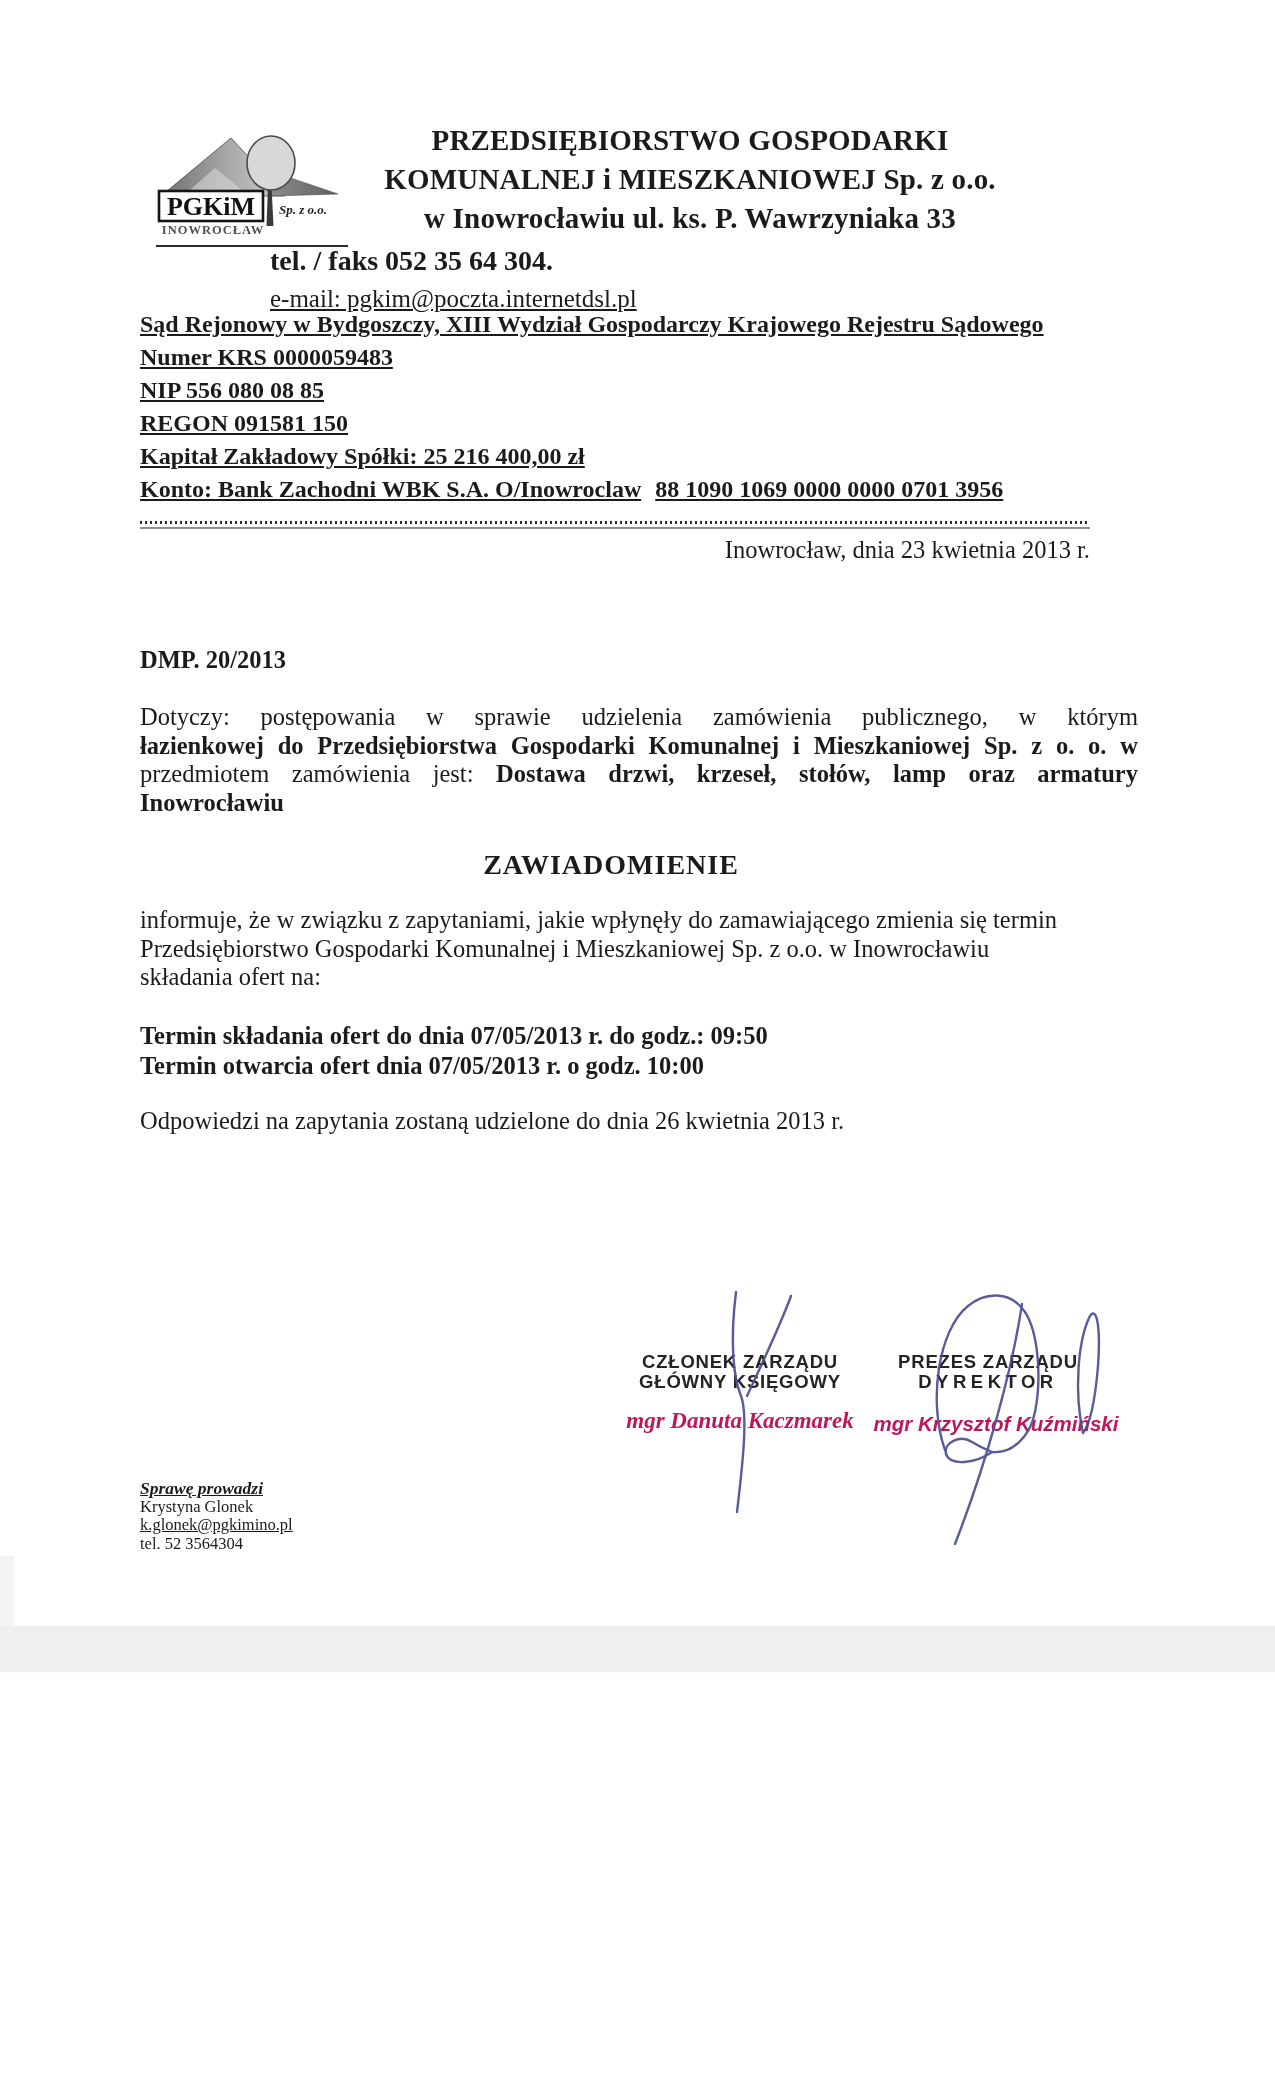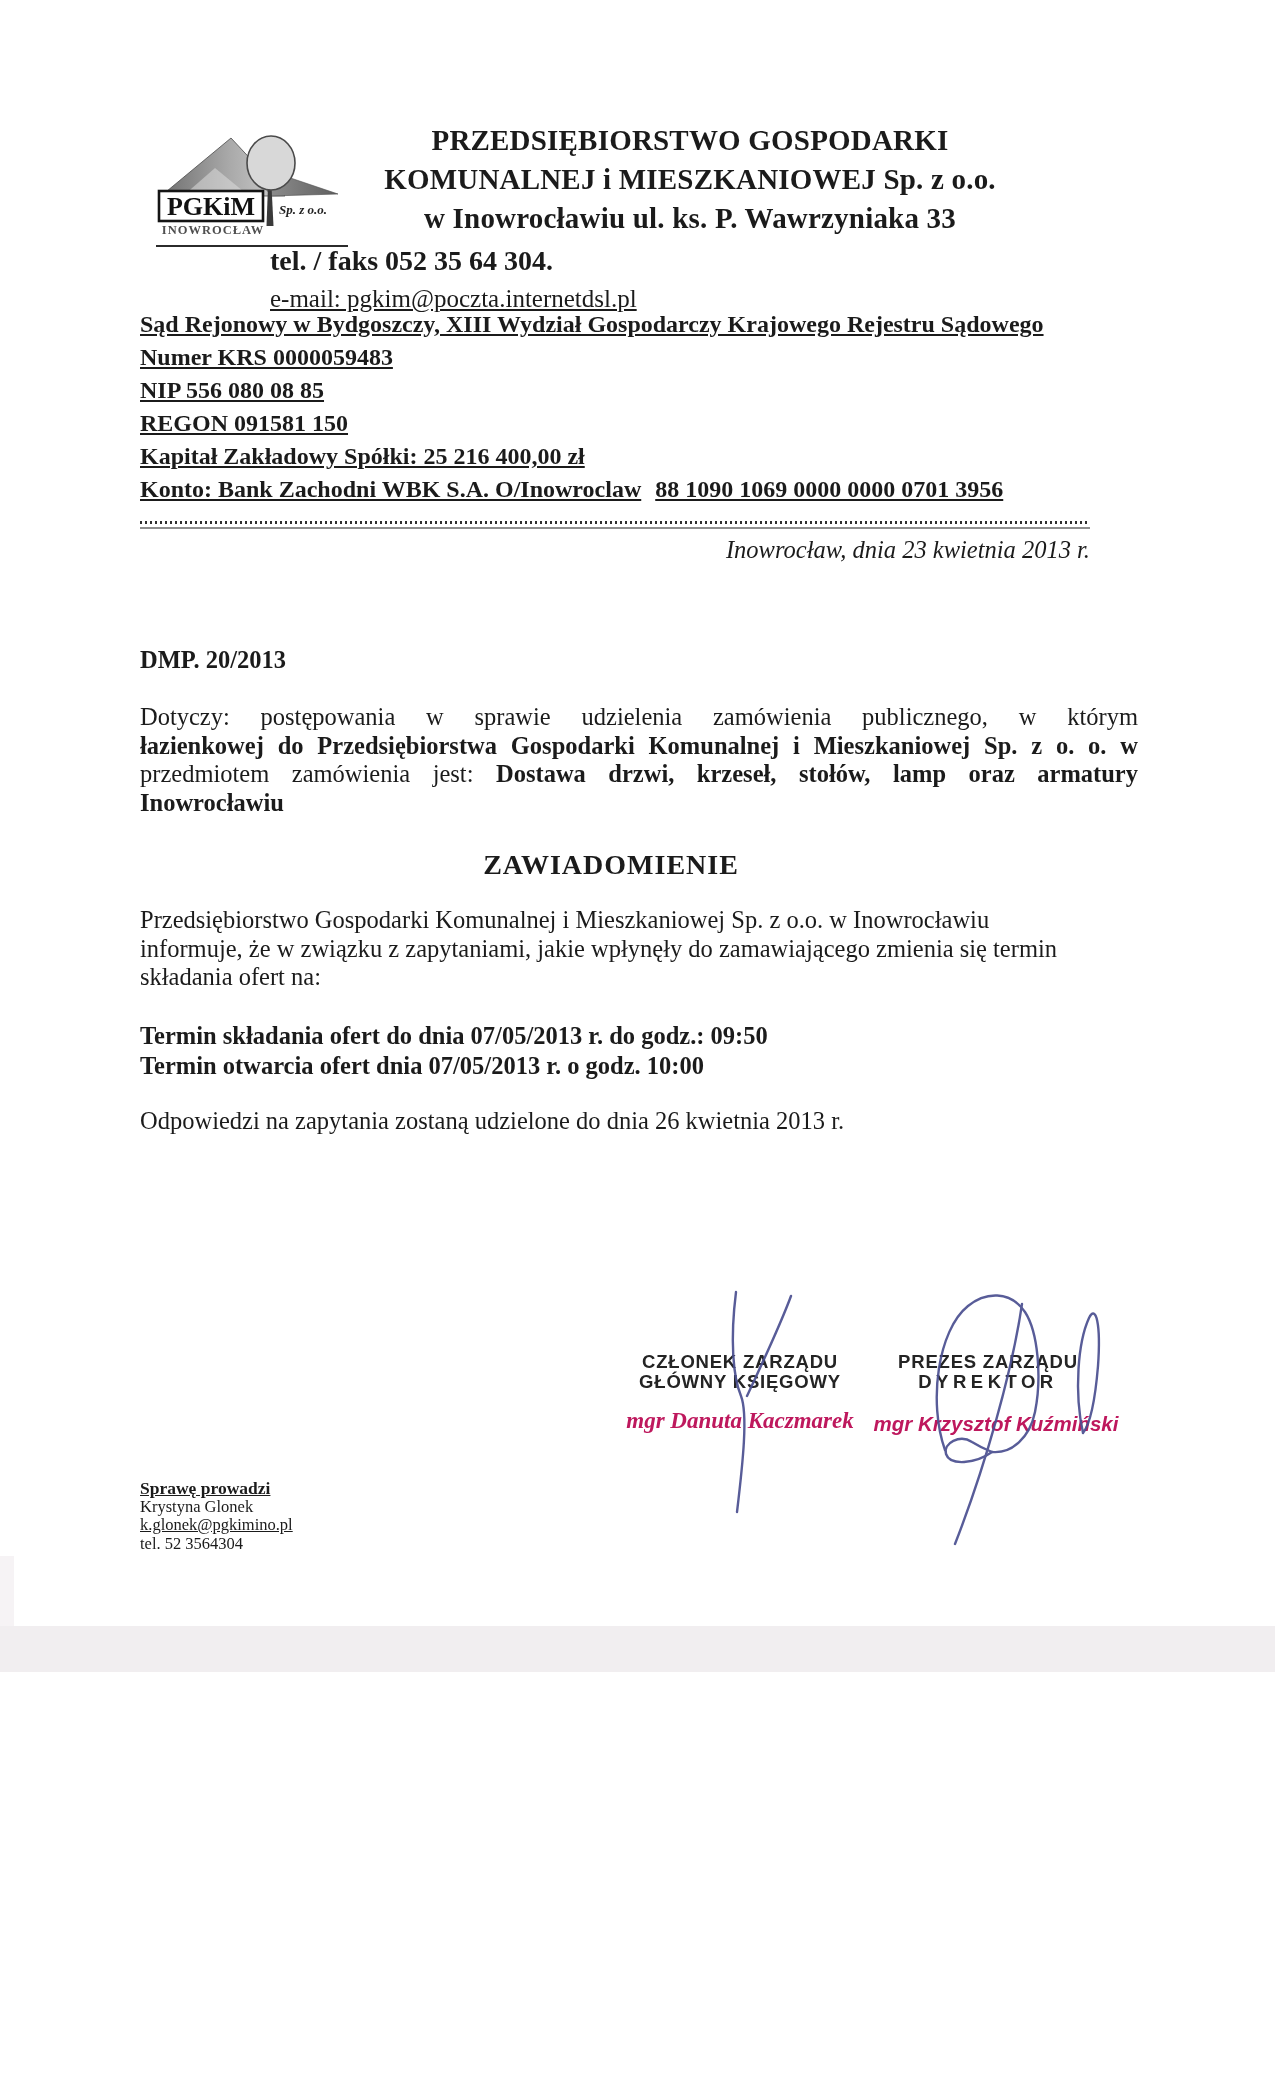--- a/index.html
+++ b/index.html
@@ -20,21 +20,21 @@
   .hdr-tel{font-size:28px;font-weight:bold;}
   .hdr-mail{font-size:25px;}
   
   .registry{position:absolute;left:140px;top:308px;width:1000px;
             font-size:24px;font-weight:bold;line-height:33px;white-space:nowrap;text-decoration:underline;}
   .konto{display:flex;gap:14px;}
   
   .dots-row{position:absolute;left:140px;top:521px;width:948px;height:3px;
             background:repeating-linear-gradient(90deg,#2f2f2f 0 2px,transparent 2px 5px);}
   .sep-solid{position:absolute;left:140px;top:527px;width:950px;height:2px;background:#8d8d8d;}
-  .dateline{position:absolute;left:560px;top:536px;width:530px;text-align:right;font-size:24.5px;font-style:italic;}
+  .dateline{position:absolute;left:560px;top:536px;width:530px;text-align:right;font-size:24.5px;}
   
   .ref{position:absolute;left:140px;top:646px;font-size:24.5px;font-weight:bold;}
   .subject{position:absolute;left:140px;top:703px;width:998px;font-size:24.5px;line-height:28.5px;}
   .jline{text-align:justify;text-align-last:justify;}
   .title{position:absolute;left:100px;top:849px;width:1022px;text-align:center;
          font-size:28px;font-weight:bold;letter-spacing:1px;}
   .bodytext{position:absolute;left:140px;top:906px;width:1010px;font-size:24.5px;line-height:28.5px;}
   .deadlines{position:absolute;left:140px;top:1021px;font-size:24.5px;font-weight:bold;line-height:30px;}
   .answers{position:absolute;left:140px;top:1107px;font-size:24.5px;}
   
@@ -44,21 +44,21 @@
   .stamp-right{position:absolute;left:873px;top:1352px;width:230px;}
   .spaced{letter-spacing:4.5px;}
   .sig-name{position:absolute;text-align:center;color:#be185d;font-style:italic;}
   .name-left{left:612px;top:1408px;width:256px;font-size:23px;
              font-family:"Liberation Serif","DejaVu Serif",serif;font-weight:600;}
   .name-right{left:873px;top:1412px;width:246px;font-size:20.5px;
              font-family:"Liberation Sans","DejaVu Sans",sans-serif;font-weight:600;}
   .pen-svg{position:absolute;left:700px;top:1282px;width:420px;height:290px;}
   
   .handler{position:absolute;left:140px;top:1479px;font-size:16.5px;line-height:18.5px;}
-  .handler .head{font-size:17.5px;font-weight:bold;text-decoration:underline;}
+  .handler .head{font-size:17.5px;font-weight:bold;font-style:italic;text-decoration:underline;}
   
   .band-bottom{position:absolute;left:0;top:1626px;width:1275px;height:46px;background:#f1eef0;}
   .streak-left{position:absolute;left:0;top:1556px;width:14px;height:76px;background:#f6f3f5;}
 </style>
 </head>
 <body>
 
 <div class="page">
 
   <svg class="logo-svg" viewBox="0 0 200 118" aria-hidden="true">
@@ -122,22 +122,22 @@
     <div class="jline">
       <span>przedmiotem zamówienia jest:</span>
       <span class="b">Dostawa drzwi, krzeseł, stołów, lamp oraz armatury</span>
     </div>
     <div class="b">Inowrocławiu</div>
   </div>
 
   <div class="title">ZAWIADOMIENIE</div>
 
   <div class="bodytext">
+    <div>informuje, że w związku z zapytaniami, jakie wpłynęły do zamawiającego zmienia się termin</div>
     <div>Przedsiębiorstwo Gospodarki Komunalnej i Mieszkaniowej Sp. z o.o. w Inowrocławiu</div>
-    <div>informuje, że w związku z zapytaniami, jakie wpłynęły do zamawiającego zmienia się termin</div>
     <div>składania ofert na:</div>
   </div>
 
   <div class="deadlines">
     <div>Termin składania ofert do dnia 07/05/2013 r. do godz.: 09:50</div>
     <div>Termin otwarcia ofert dnia 07/05/2013 r. o godz. 10:00</div>
   </div>
   <div class="answers">Odpowiedzi na zapytania zostaną udzielone do dnia 26 kwietnia 2013 r.</div>
 
   <div class="stamp stamp-left">

